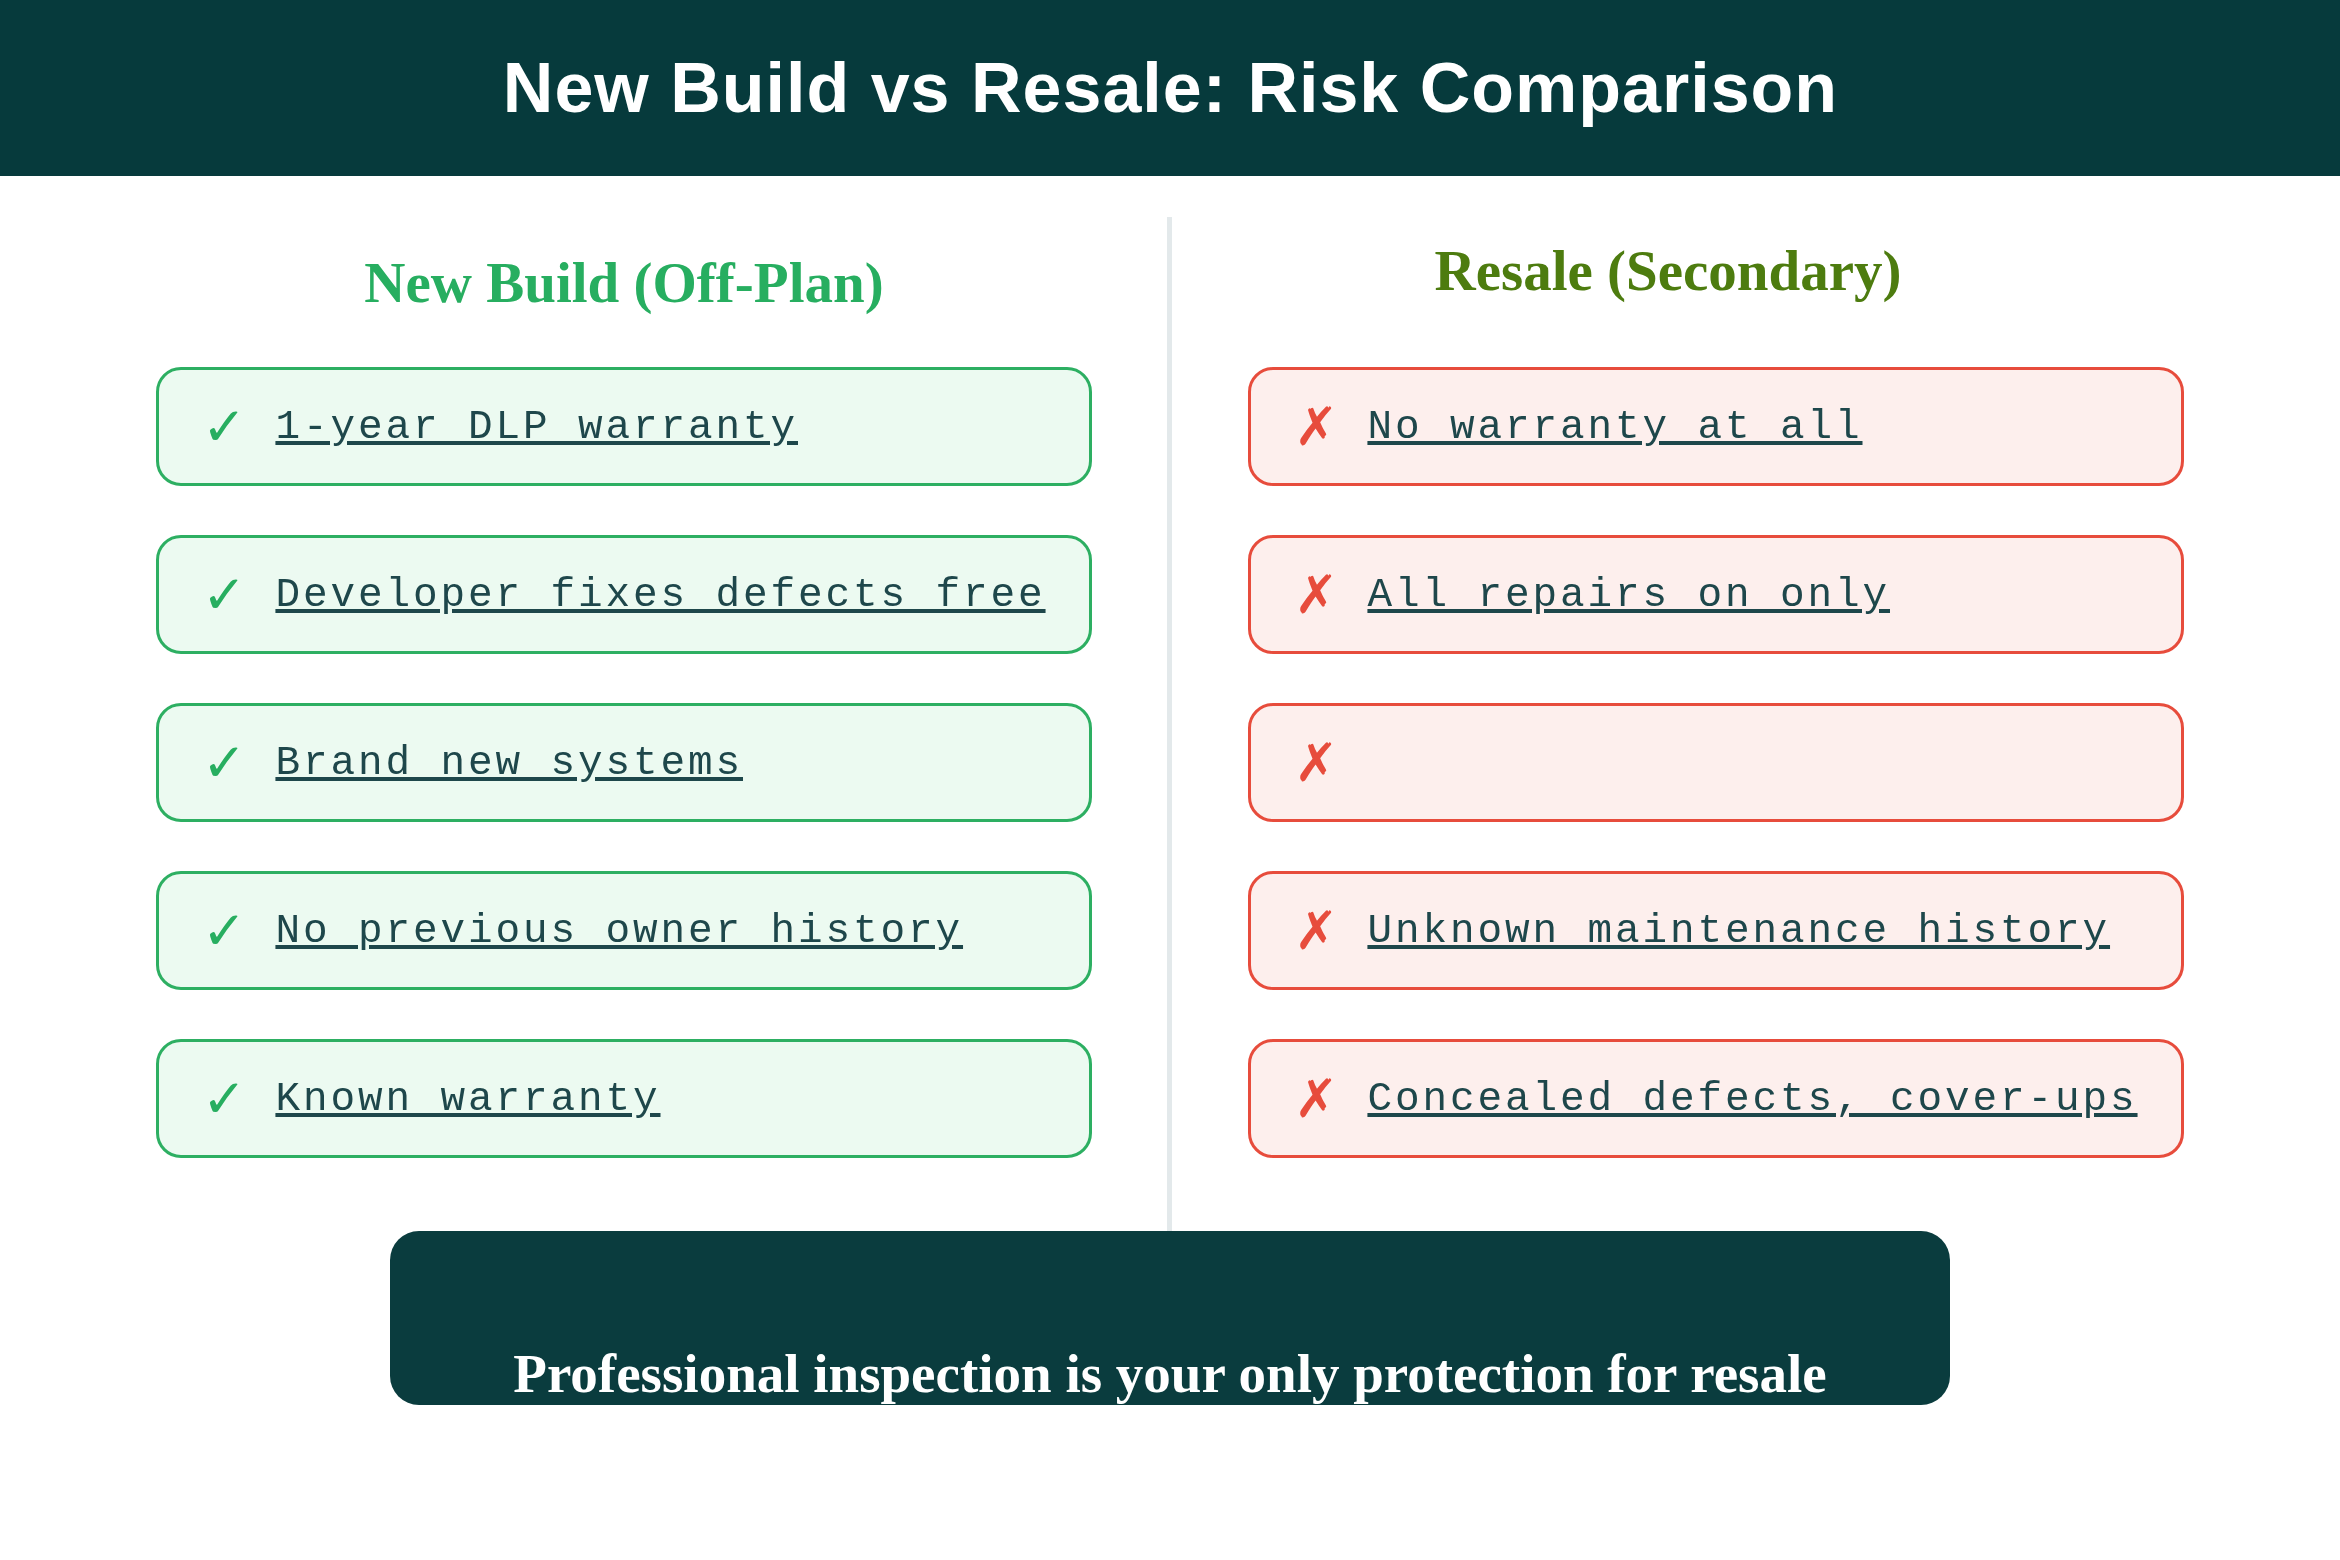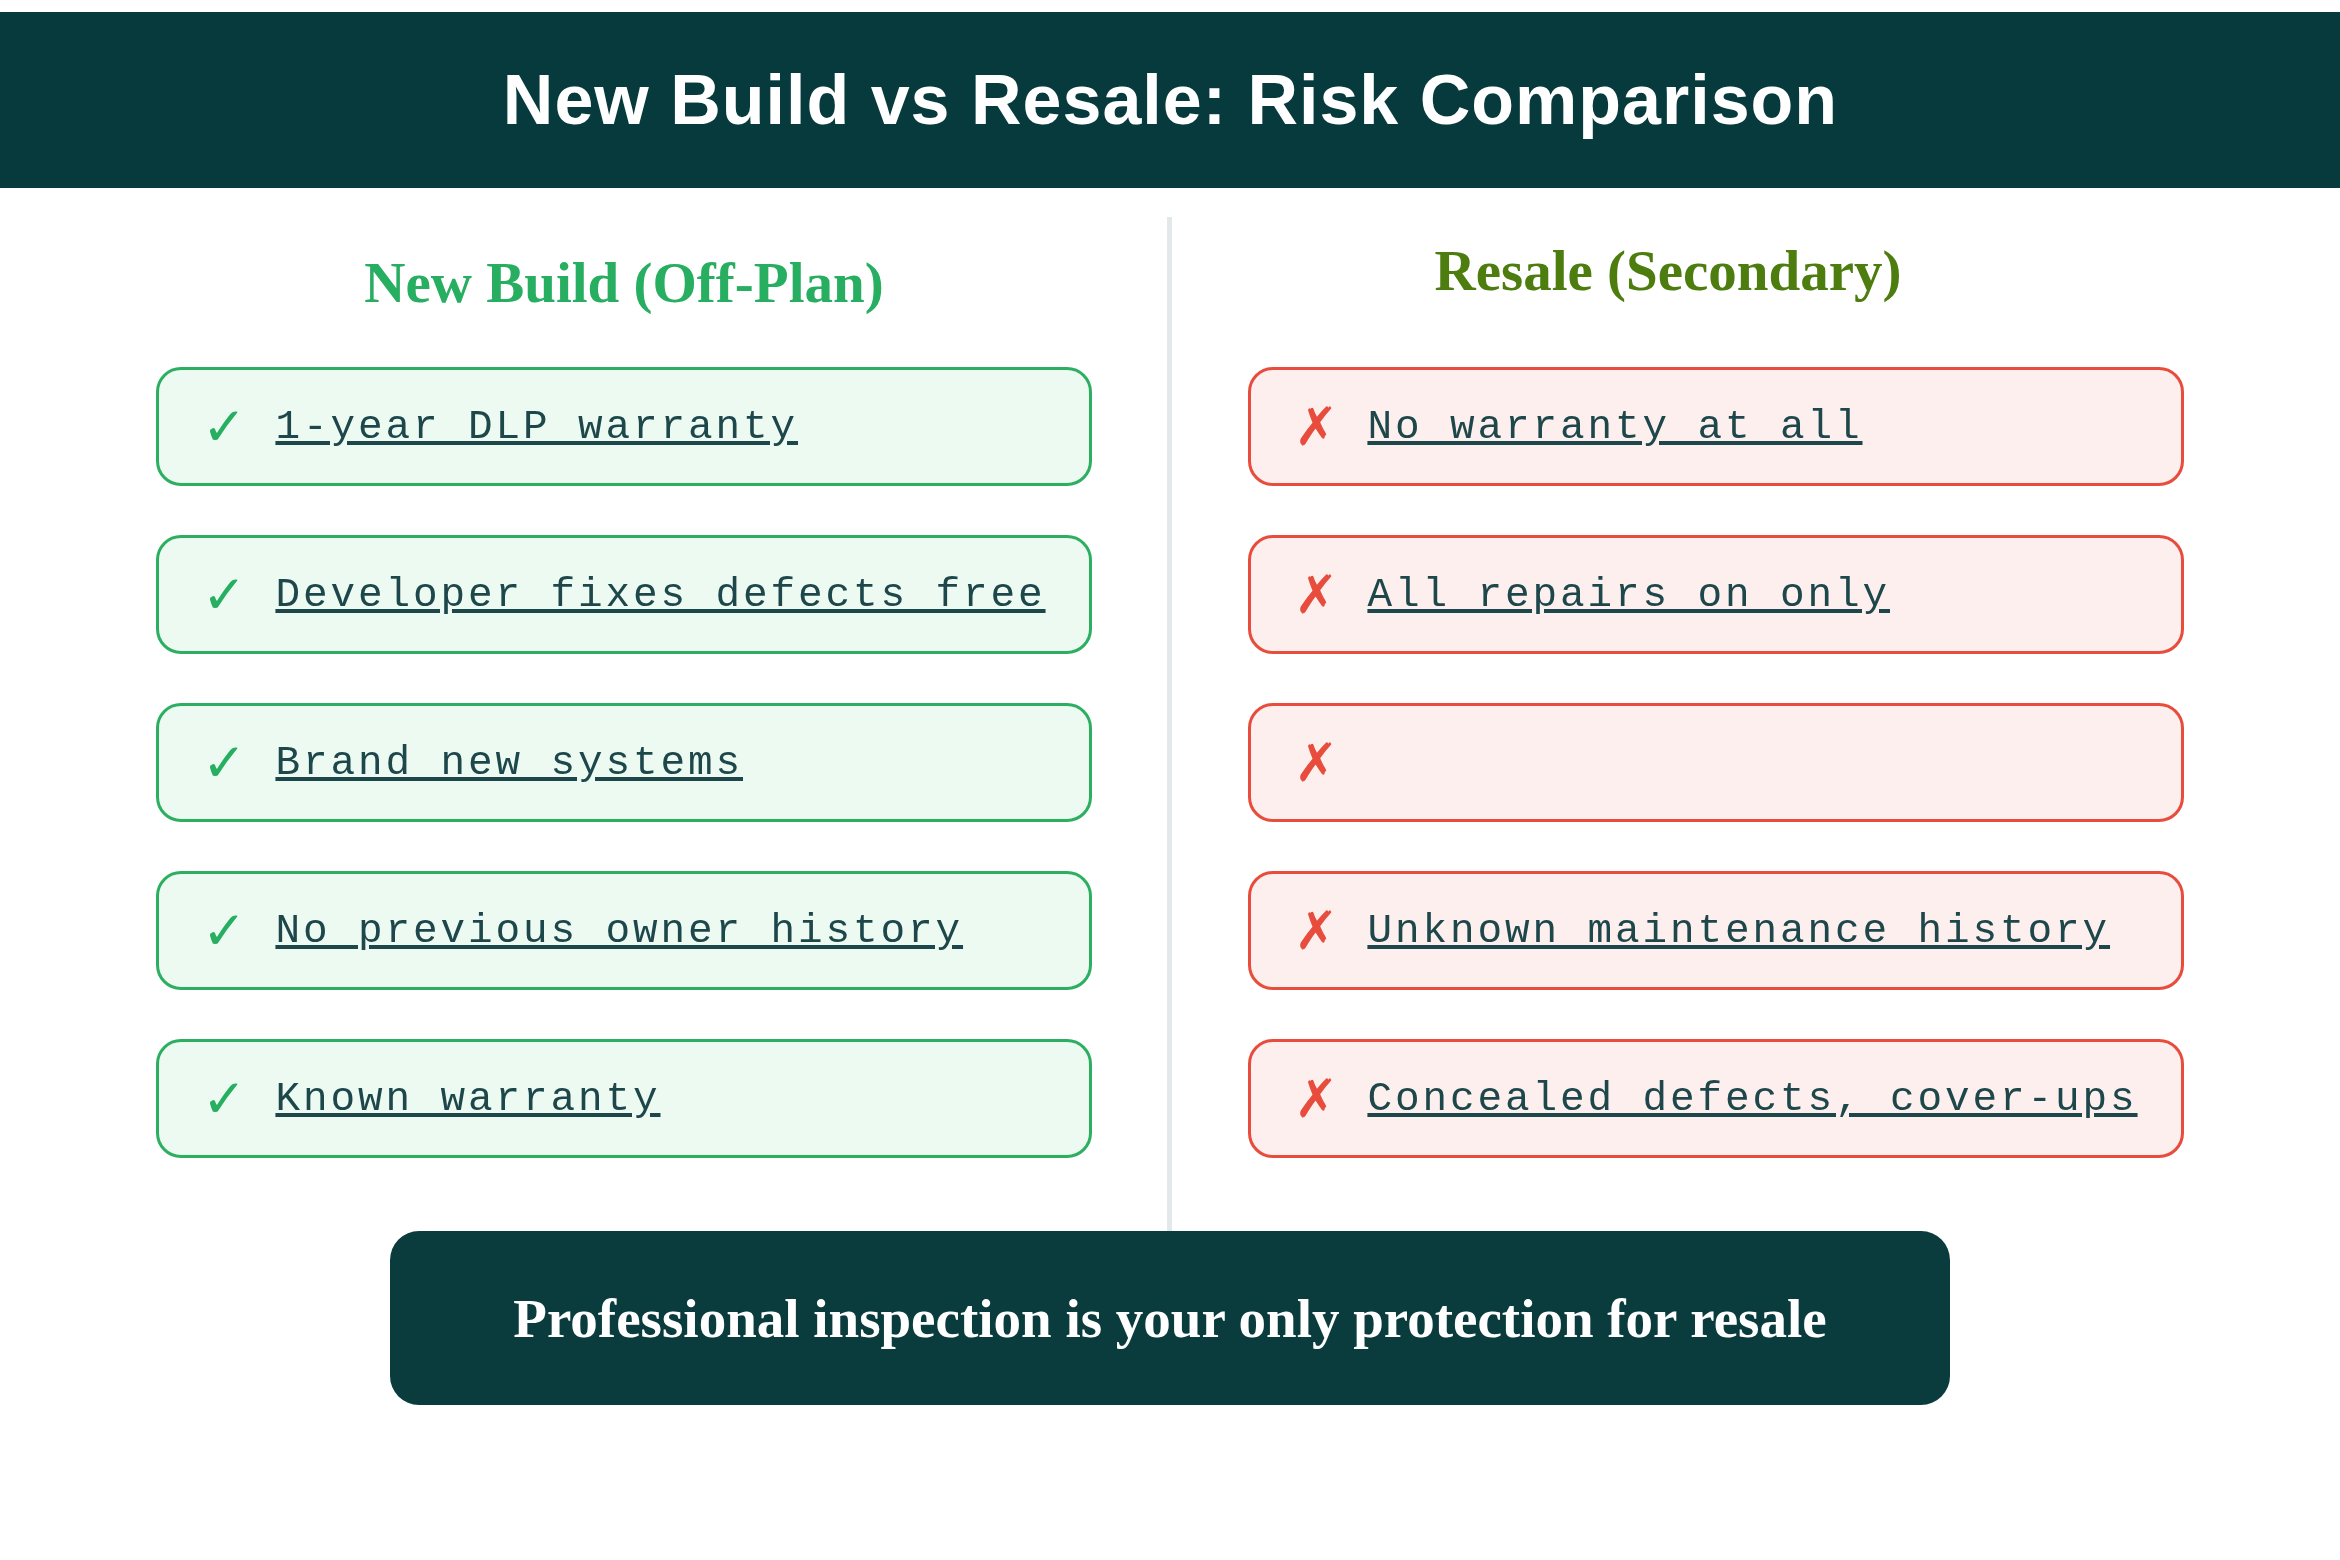--- a/index.html
+++ b/index.html
@@ -1,20 +1,20 @@
 <!DOCTYPE html>
 <html><head>
 <meta charset="utf-8">
 <style>
   html,body{margin:0;padding:0;background:#ffffff;}
   .canvas{position:relative;width:2341px;height:1560px;background:#ffffff;overflow:hidden;
           font-family:"Liberation Sans",sans-serif;}
 
   
-  .header{position:absolute;top:12px;left:0;width:2341px;height:176px;background:#063a3c;
+  .header{position:absolute;top:0;left:0;width:2341px;height:176px;background:#063a3c;
           display:flex;align-items:center;justify-content:center;}
   .title{color:#ffffff;font-family:"Liberation Sans",sans-serif;font-weight:bold;
          font-size:70px;letter-spacing:1px;white-space:nowrap;}
 
   
   .col-head{position:absolute;top:234px;width:936px;text-align:center;
             font-family:"Liberation Serif",serif;font-weight:bold;font-size:57px;line-height:74px;
             white-space:nowrap;}
   .col-head.good{left:156px;color:#27ae60;margin-top:12px;}
   .col-head.bad{left:1200px;color:#4d7c0f;}
@@ -34,21 +34,21 @@
   .icon.cross{color:#e74c3c;}
 
   .item-label{font-family:"Liberation Mono",monospace;font-size:41px;letter-spacing:2.9px;
               color:#1e474b;white-space:nowrap;text-decoration:underline;}
 
   
   .divider{position:absolute;left:1167px;top:217px;width:4.9px;height:1014px;background:#e3e9eb;}
 
   
   .banner{position:absolute;left:390px;top:1231px;width:1560px;height:174px;background:#0a3c3e;
-          border-radius:29px;display:flex;align-items:center;justify-content:center;}
+          border-radius:29px;display:flex;align-items:flex-end;justify-content:center;}
   .banner-text{color:#ffffff;font-family:"Liberation Serif",serif;font-weight:bold;
                font-size:55px;white-space:nowrap;}
 
   
   .footer{position:absolute;left:0;top:1449px;width:2341px;text-align:center;
           font-family:"Liberation Mono",monospace;font-size:35px;letter-spacing:2px;color:#8d949e;
           white-space:nowrap;}
 </style>
 </head>
 <body>

